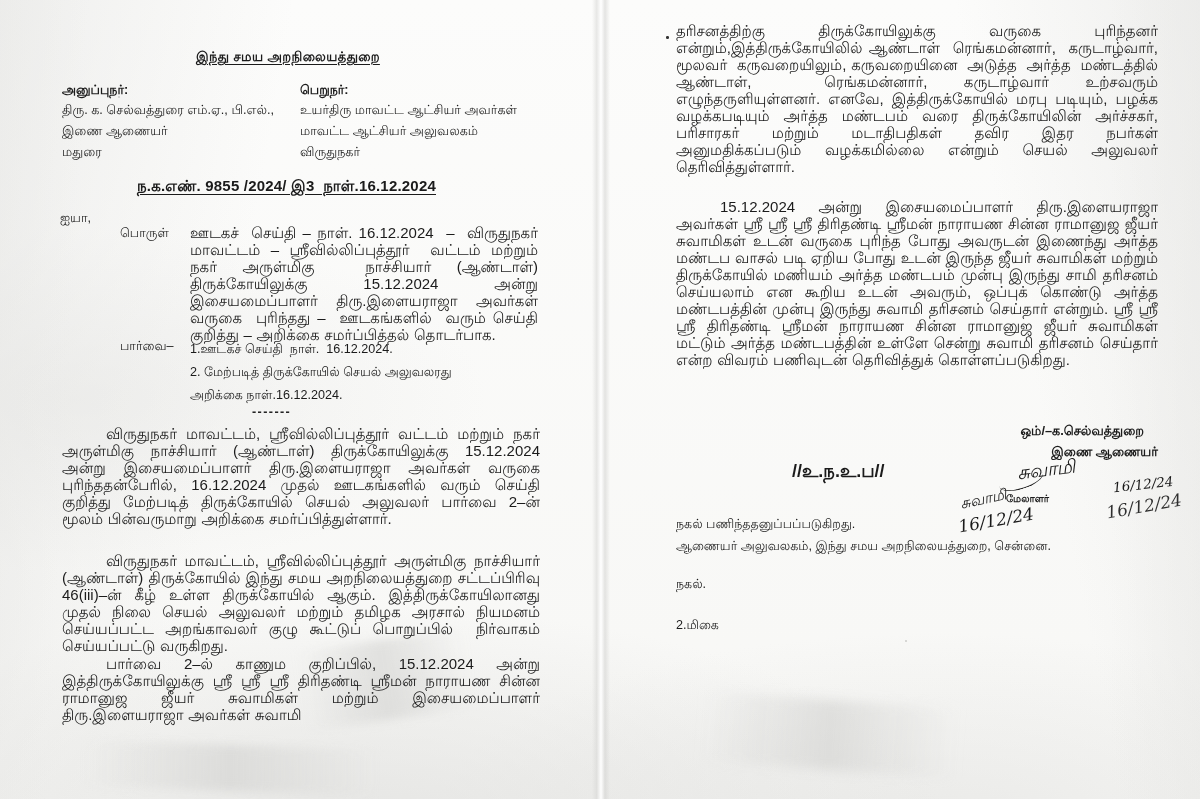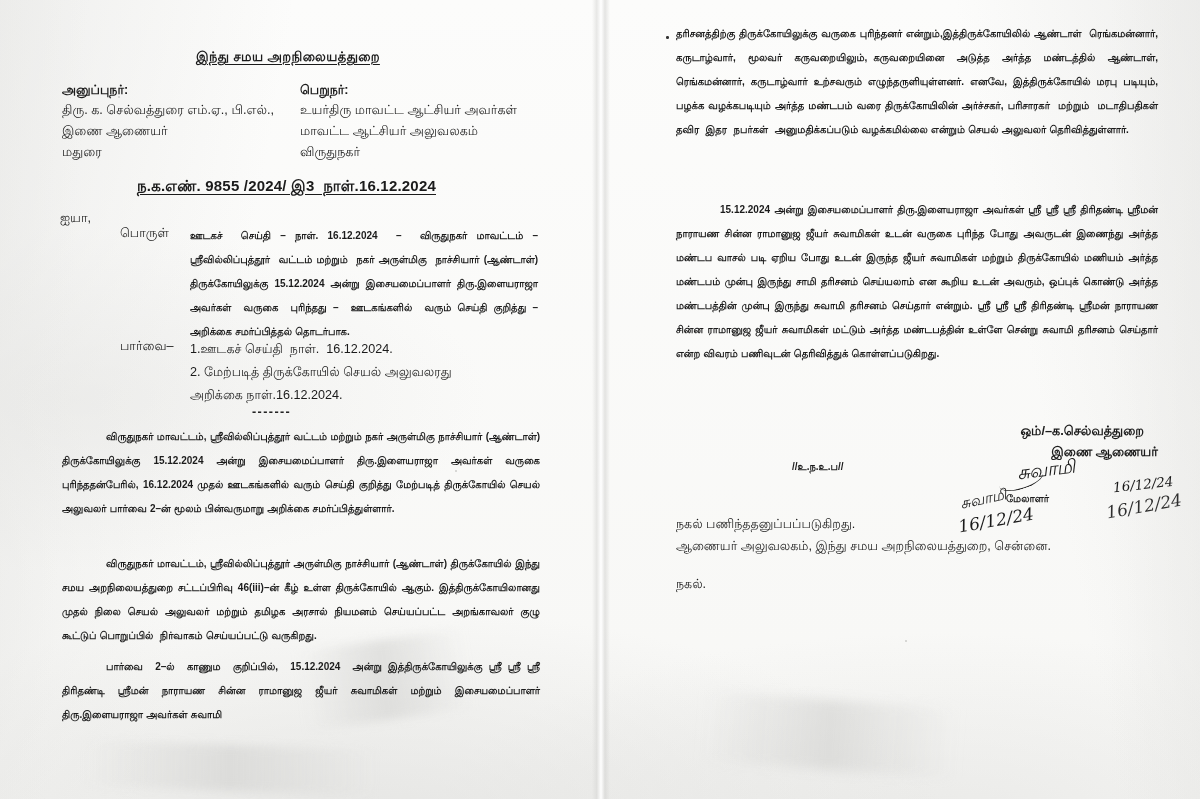--- a/index.html
+++ b/index.html
@@ -106,25 +106,25 @@
   }
   .salutation { font-size: 12.6px; font-weight: 500; }
 
   .field-key {
     font-size: 12.6px;
     font-weight: 500;
   }
 
   
   .just {
-    font-size: 10px;
-    font-weight: 700;
+    font-size: 15px;
+    font-weight: 400;
     text-align: justify;
     text-align-last: left;
-    line-height: 24px;
+    line-height: 17px;
     word-spacing: 0.5px;
   }
   .just.indent { text-indent: 44px; }
   .flow {
     font-size: 12.6px;
     font-weight: 500;
     line-height: 25.5px;
   }
 
   .hr-dashes {
@@ -135,21 +135,21 @@
     color: #242424;
   }
 
   .sig-name {
     font-size: 12.8px;
     font-weight: 600;
     text-align: right;
     line-height: 21px;
   }
   .centered-mark {
-    font-size: 10px;
+    font-size: 18px;
     font-weight: 600;
   }
 
   
   .hand {
     font-family: "DejaVu Serif", "Liberation Serif", serif;
     color: #1a1a1a;
     font-style: italic;
   }
   .hand-sign {
@@ -257,15 +257,16 @@
     <div class="ink hand hand-scrawl" style="left:352px; top:492px;">சுவாமி</div>
     <div class="ink manager-label" style="left:398px; top:494px;">மேலாளர்</div>
     <div class="ink hand hand-initial" style="left:350px; top:512px;">16/12/24</div>
 
     <div class="ink hand hand-initial" style="left:498px; top:498px; opacity:0.9;">16/12/24</div>
 
     <div class="ink flow" style="left:68px; top:534px; width:500px;">ஆணையர் அலுவலகம், இந்து சமய அறநிலையத்துறை, சென்னை.</div>
     <div class="ink flow" style="left:68px; top:512px; width:500px;">நகல் பணிந்ததனுப்பப்படுகிறது.</div>
 
     <div class="ink flow" style="left:68px; top:572px;">நகல்.</div>
+    <div class="ink flow" style="left:68px; top:613px; width:500px;">2.மிகை</div>
   </div>
 
 </div>
 
 </body></html>

